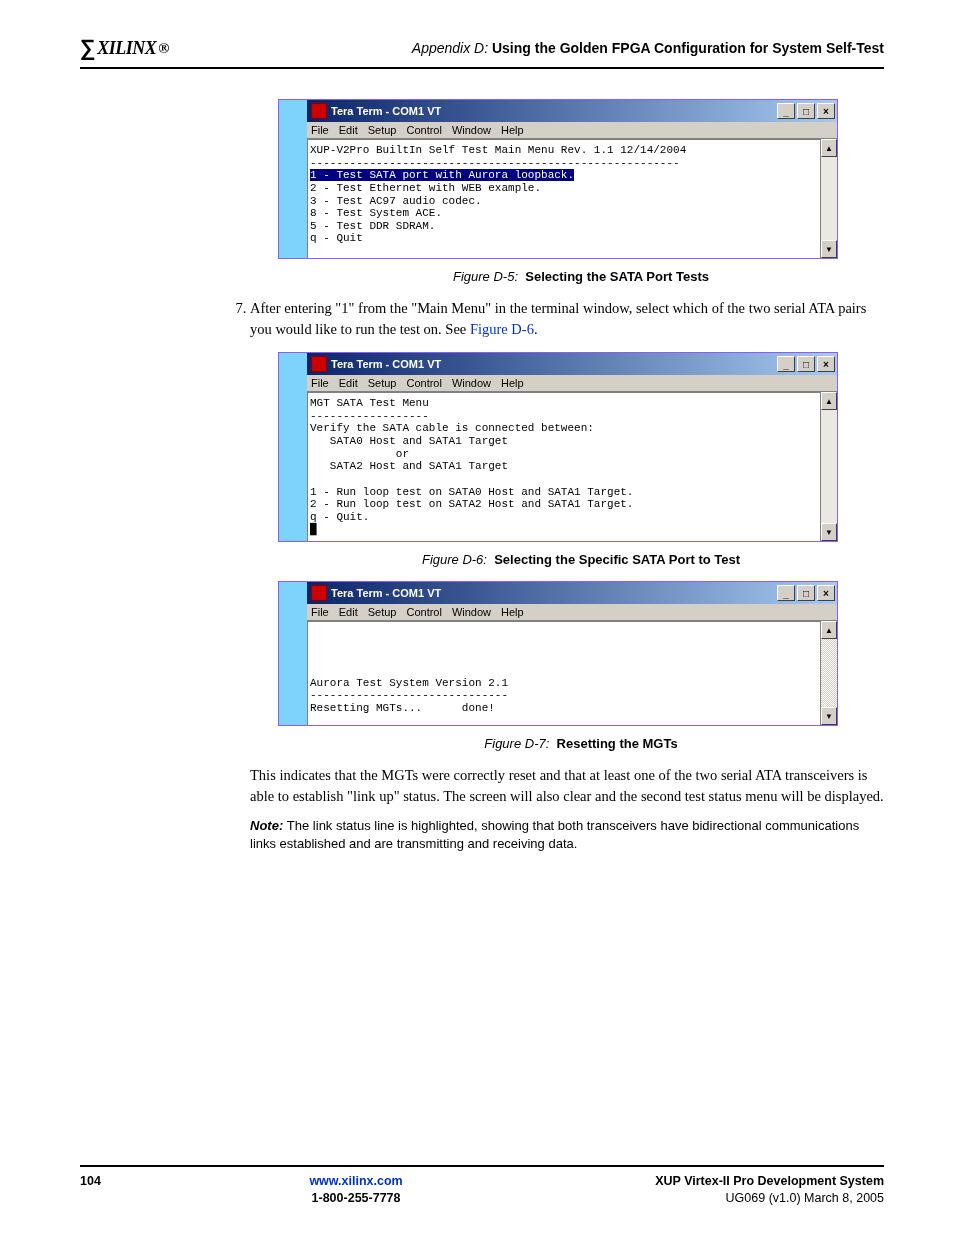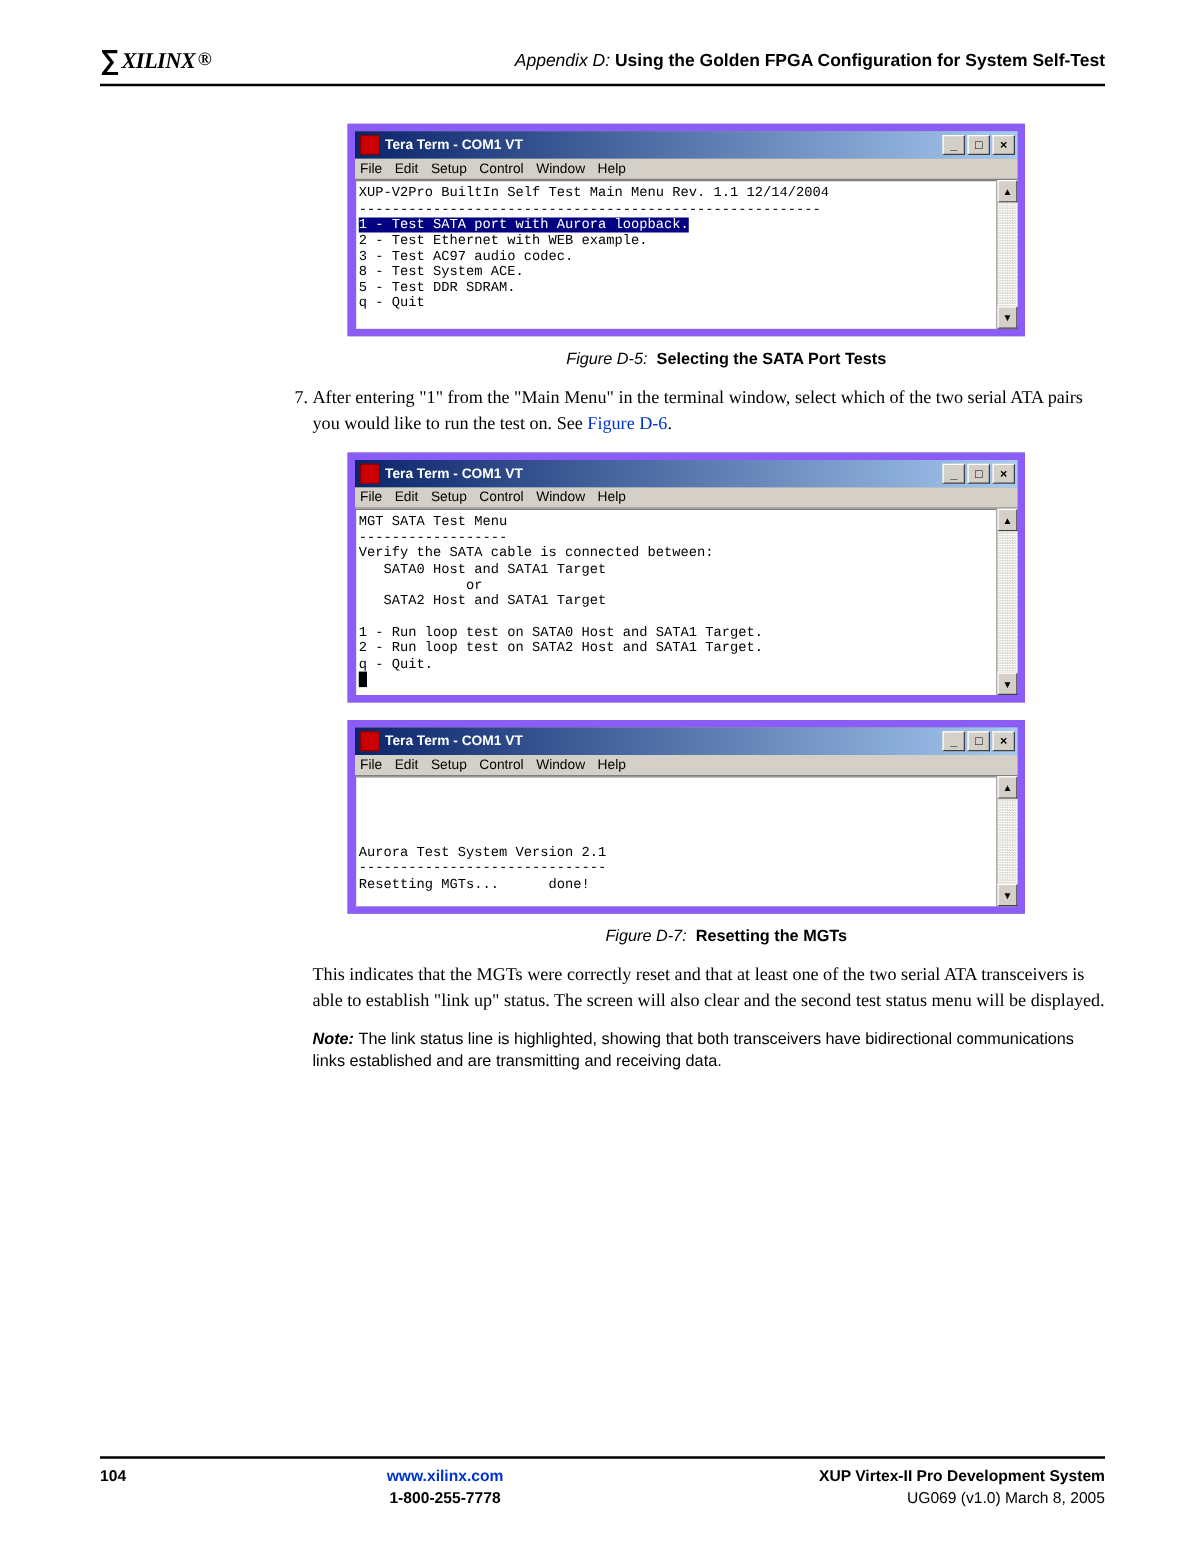--- a/index.html
+++ b/index.html
@@ -51,25 +51,26 @@
     margin-bottom: 10px;
     line-height: 1.45;
     font-size: 14.5px;
     font-family: 'Palatino Linotype', Palatino, Georgia, serif;
   }
   a.ref { color: #0033cc; text-decoration: none; }
   .figure {
     margin: 10px 0 14px 28px;
   }
   .terminal-window {
-    border: 6px solid #8b5cf6;
-    background: #a3a3a3;
+    border: 1px solid #8b5cf6;
+    background: #7dd3fc;
     width: 530px;
     font-family: Tahoma, Arial, sans-serif;
     font-size: 11px;
+    padding-left: 28px;
   }
   .titlebar {
     background: linear-gradient(to right, #0a246a, #a6caf0);
     color: #fff;
     display: flex;
     justify-content: space-between;
     align-items: center;
     padding: 2px 2px 2px 4px;
     font-weight: bold;
     height: 18px;
@@ -263,20 +264,23 @@
 <span>2 - Run loop test on SATA2 Host and SATA1 Target.</span>
 <span>q - Quit.</span>
 <span>█</span></div>
           <div class="scrollbar">
             <div class="sbtn">▲</div>
             <div class="track"></div>
             <div class="sbtn">▼</div>
           </div>
         </div>
       </div>
+      <div class="figure-caption">
+        <i>Figure D-6:</i>&nbsp;&nbsp;<b>Selecting the Specific SATA Port to Test</b>
+      </div>
     </div>
 
 
     <div class="figure">
       <div class="terminal-window">
         <div class="titlebar">
           <div class="titlebar-left">
             <span class="tt-icon"></span>
             <span>Tera Term - COM1 VT</span>
           </div>

